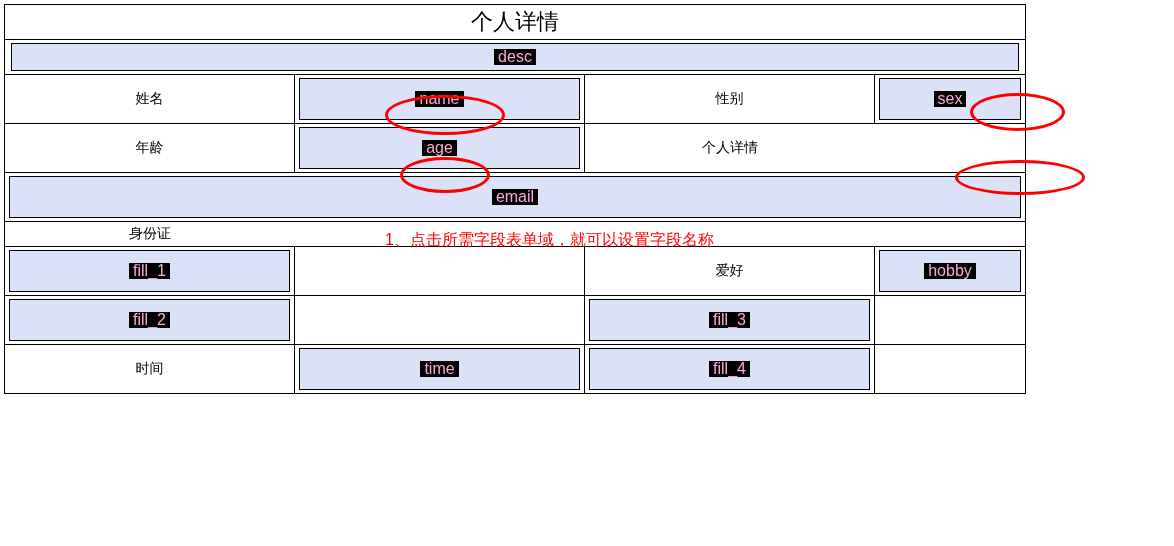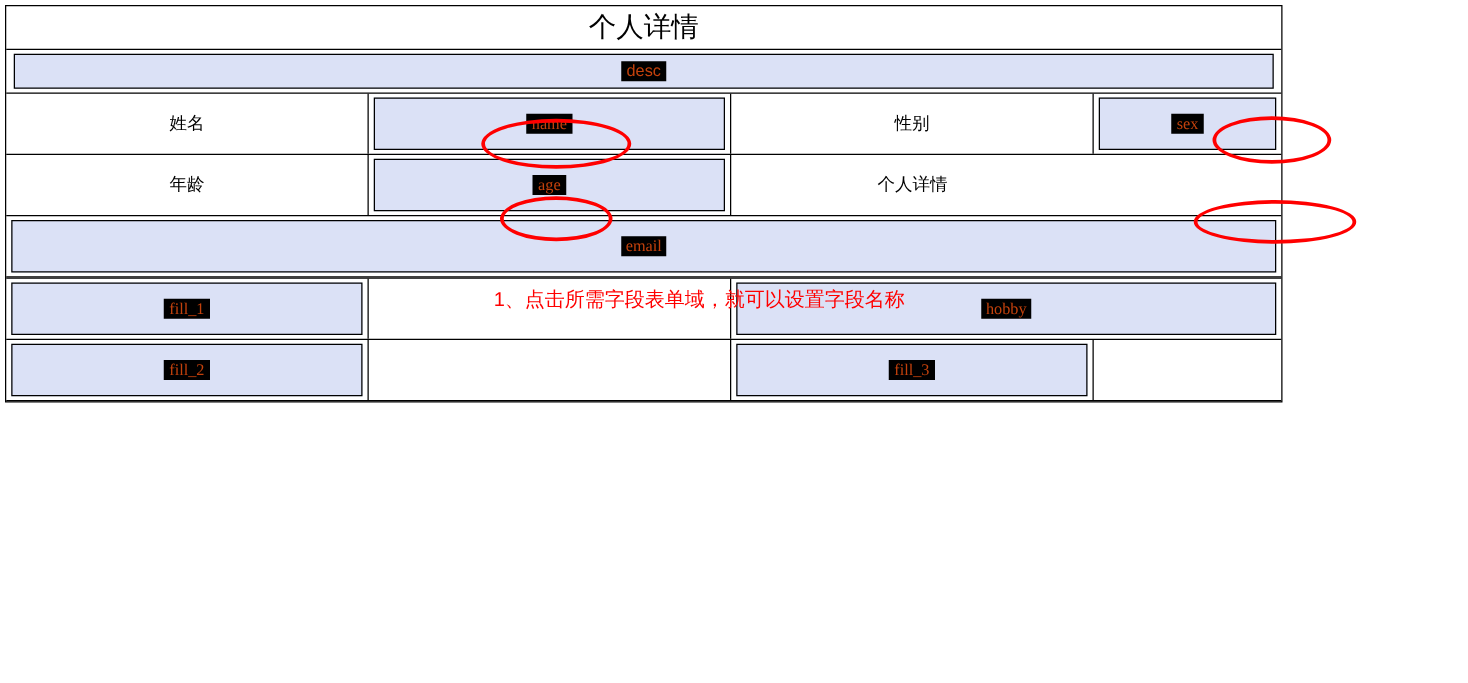--- a/index.html
+++ b/index.html
@@ -29,22 +29,22 @@
     }
     .field-cell {
       background: #dbe1f6;
       border: 1px solid #000;
       text-align: center;
       padding: 6px 4px;
     }
     .field-tag {
       display: inline-block;
       background: #000;
-      color: #c2410c;
-      font-size: 13px;
+      color: #f9a8d4;
+      font-size: 16px;
       padding: 1px 4px;
       line-height: 14px;
     }
     .grid-row {
       display: flex;
       border-bottom: 1px solid #000;
     }
     .cell {
       border-right: 1px solid #000;
       padding: 3px 4px;
@@ -62,21 +62,20 @@
     .inner-field {
       background: #dbe1f6;
       border: 1px solid #000;
       width: 100%;
       height: 100%;
       display: flex;
       align-items: center;
       justify-content: center;
       padding: 12px 4px;
       position: relative;
-      font-family: Liberation Serif, serif;
     }
     .w1 { width: 290px; }
     .w2 { width: 290px; }
     .w3 { width: 290px; }
     .w4 { width: 290px; flex: 1; }
     .row-last { border-bottom: none; }
     .annotation {
       position: absolute;
       color: #ff0000;
       font-size: 16px;
@@ -131,29 +130,31 @@
 
   <div class="grid-row">
     <div class="cell" style="flex:1;">
       <div class="inner-field">
         <span class="field-tag">email</span>
       </div>
     </div>
   </div>
 
   <div class="grid-row">
+    <div class="cell label-cell w1">身份证</div>
   </div>
 
   <div class="grid-row">
     <div class="cell w1">
       <div class="inner-field">
         <span class="field-tag">fill_1</span>
       </div>
     </div>
     <div class="cell w2"></div>
+    <div class="cell label-cell w3">爱好</div>
     <div class="cell w4">
       <div class="inner-field">
         <span class="field-tag">hobby</span>
       </div>
     </div>
   </div>
 
   <div class="grid-row">
     <div class="cell w1">
       <div class="inner-field">
@@ -162,21 +163,35 @@
     </div>
     <div class="cell w2"></div>
     <div class="cell w3">
       <div class="inner-field">
         <span class="field-tag">fill_3</span>
       </div>
     </div>
     <div class="cell w4"></div>
   </div>
 
+  <div class="grid-row row-last">
+    <div class="cell label-cell w1">时间</div>
+    <div class="cell w2">
+      <div class="inner-field">
+        <span class="field-tag">time</span>
+      </div>
+    </div>
+    <div class="cell w3">
+      <div class="inner-field">
+        <span class="field-tag">fill_4</span>
+      </div>
+    </div>
+    <div class="cell w4"></div>
+  </div>
 
-  <div class="annotation" style="left:390px; top:225px;">1、点击所需字段表单域，就可以设置字段名称</div>
+  <div class="annotation" style="left:380px; top:225px;">1、点击所需字段表单域，就可以设置字段名称</div>
 
   <div class="circle" style="left:380px; top:90px; width:120px; height:40px;"></div>
   <div class="circle" style="left:965px; top:88px; width:95px; height:38px;"></div>
   <div class="circle" style="left:395px; top:152px; width:90px; height:36px;"></div>
   <div class="circle" style="left:950px; top:155px; width:130px; height:35px;"></div>
 
 </div>
 
 </body></html>

